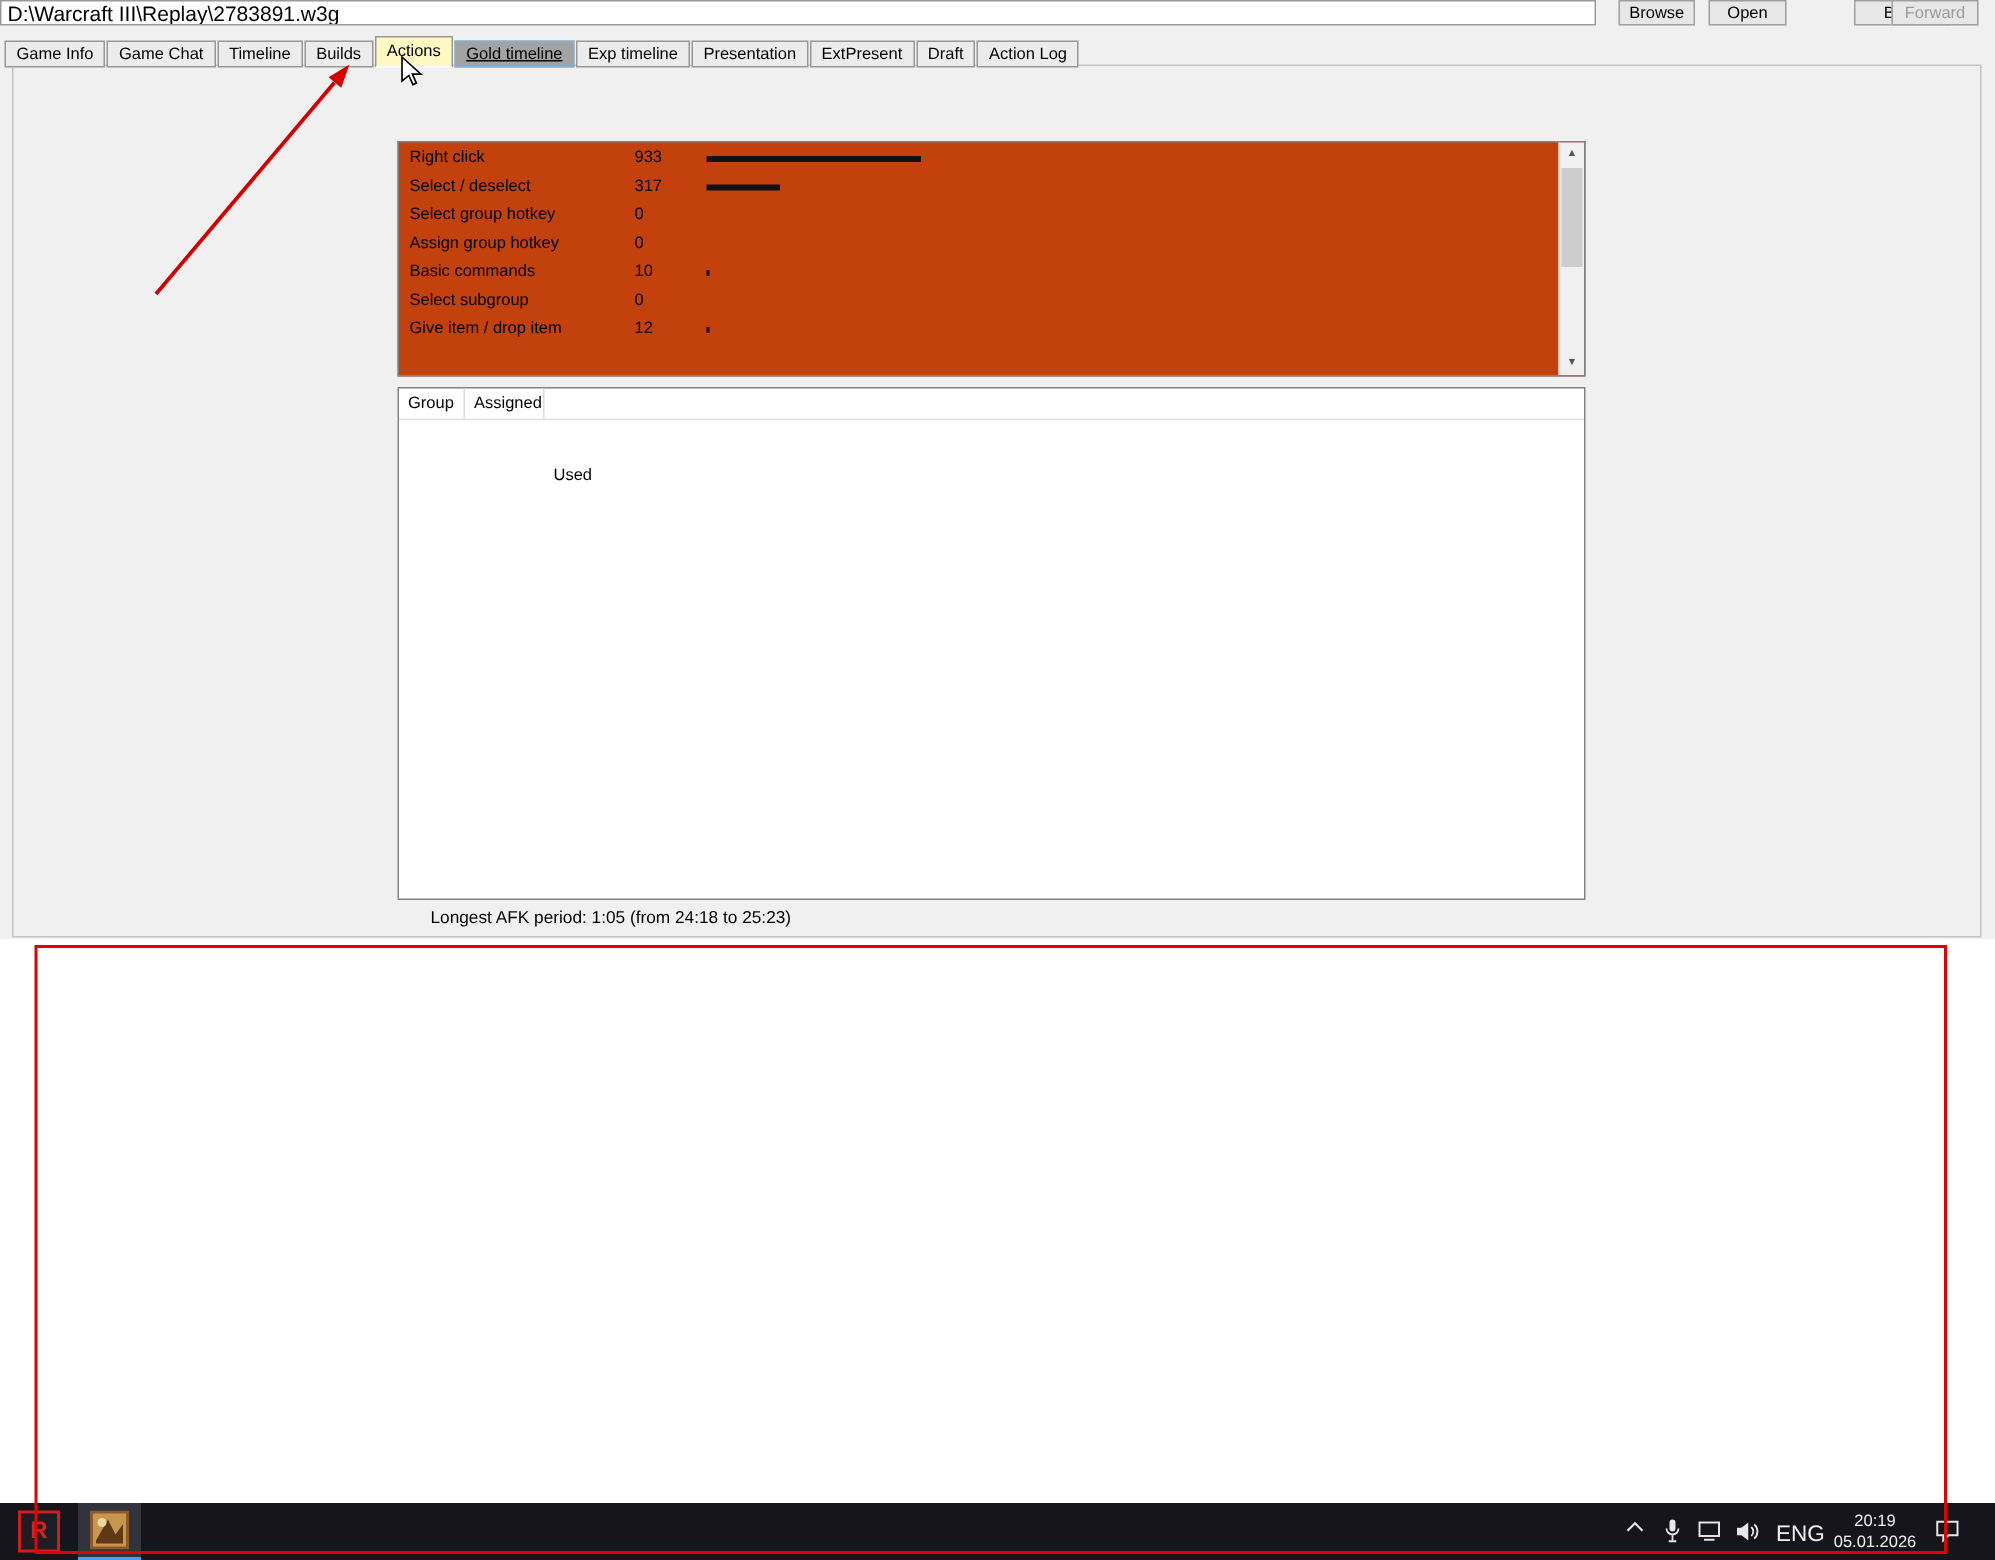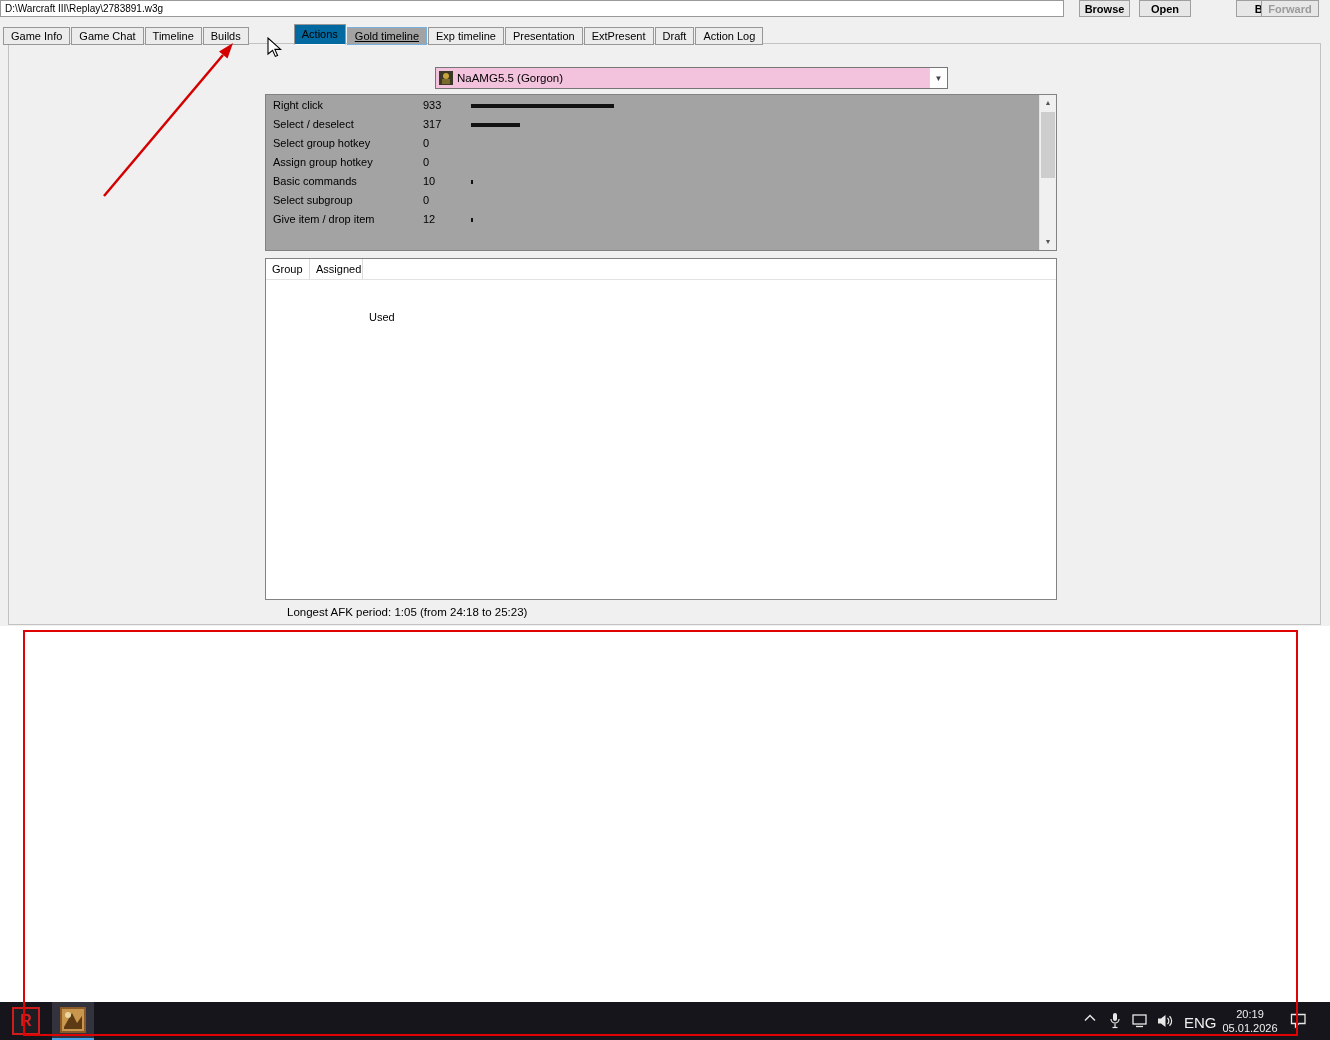--- a/index.html
+++ b/index.html
@@ -3,43 +3,43 @@
 <meta charset="utf-8">
 <style>
   html,body{margin:0;padding:0;background:#888;}
   #screen{
     position:relative;width:1330px;height:1040px;overflow:hidden;
     background:#f0f0f0;font-family:"Liberation Sans",sans-serif;font-size:11px;color:#000;
     user-select:none;
   }
   
   .path-input{position:absolute;left:0;top:0;width:1064px;height:17px;box-sizing:border-box;
-    border:1px solid #999;background:#fff;font-family:"Liberation Sans",sans-serif;font-size:10px;padding:0 4px;}
+    border:1px solid #999;background:#fff;font-family:"Liberation Sans",sans-serif;font-size:14px;padding:0 4px;}
   .btn{position:absolute;top:0;height:17px;box-sizing:border-box;background:#e7e7e7;
-    border:1px solid #9f9f9f;font-family:"Liberation Sans",sans-serif;font-size:11px;line-height:14px;padding:0;text-align:center;font-weight:bold;}
+    border:1px solid #9f9f9f;font-family:"Liberation Sans",sans-serif;font-size:11px;line-height:14px;padding:0;text-align:center;}
   .btn.disabled{color:#9b9b9b;}
   #btn-browse{left:1079px;width:51px;} #btn-open{left:1139px;width:52px;}
   #btn-back{left:1236px;width:64px;} #btn-forward{left:1261px;width:58px;}
   
   .tabs{position:absolute;left:3px;top:24px;height:21px;display:flex;align-items:flex-end;z-index:5;text-align:right;}
   .tab{box-sizing:border-box;height:18px;line-height:16px;border:1px solid #979797;background:#ececec;
     padding:0 7px;margin-right:1px;white-space:nowrap;cursor:default;}
-  .tab.active{height:21px;line-height:19px;background:#0369a1;border-bottom-color:#fafafa;z-index:6;margin-left:44px;}
+  .tab.active{height:21px;line-height:19px;background:#fef9c3;border-bottom-color:#fafafa;z-index:6;}
   .tab.hot{background:#a3a3a3;border-color:#7ab0dc;text-decoration:underline;}
   .tabpage{position:absolute;left:8px;top:43px;width:1313px;height:582px;background:#f0f0f0;border:1px solid #c2c2c2;box-sizing:border-box;}
   
   .combo{position:absolute;left:435px;top:67px;width:513px;height:22px;box-sizing:border-box;
     border:1px solid #767676;background:#f3c2dd;display:flex;align-items:center;z-index:6;}
   .combo .picon{width:14px;height:14px;margin:0 4px 0 3px;flex:0 0 auto;}
   .combo .ctext{flex:1;font-size:11.5px;}
   .combo .carrow{width:17px;align-self:stretch;background:#fdfdfd;border-left:1px solid #d8d8d8;
     display:flex;align-items:center;justify-content:center;font-size:8px;color:#444;}
   
   .stats{position:absolute;left:265px;top:94px;width:792px;height:157px;box-sizing:border-box;
-    background:#a3a3a3;border:1px solid #828282;z-index:6;}
+    background:#c2410c;border:1px solid #828282;z-index:6;}
   .stat-rows{position:absolute;left:0;top:1px;right:17px;bottom:0;overflow:hidden;}
   .stat-row{height:19px;position:relative;}
   .stat-row .lbl{position:absolute;left:7px;top:3px;}
   .stat-row .val{position:absolute;left:157px;top:3px;}
   .stat-row .bar{position:absolute;left:205px;top:8px;height:4px;background:#111;}
   .vscroll{position:absolute;right:0;top:0;width:16px;bottom:0;background:#f0f0f0;border-left:1px solid #e3e3e3;}
   .vscroll .sbtn{position:absolute;left:0;right:0;height:16px;text-align:center;font-size:7px;color:#555;line-height:16px;}
   .vscroll .up{top:0;} .vscroll .down{bottom:0;}
   .vscroll .thumb{position:absolute;left:1px;right:1px;top:17px;height:66px;background:#cdcdcd;}
   
@@ -87,29 +87,20 @@
       <div class="tab active">Actions</div>
       <div class="tab hot">Gold timeline</div>
       <div class="tab">Exp timeline</div>
       <div class="tab">Presentation</div>
       <div class="tab">ExtPresent</div>
       <div class="tab">Draft</div>
       <div class="tab">Action Log</div>
     </div>
   <div class="tabpage"></div>
 
-  <div class="combo">
-    <svg class="picon" viewBox="0 0 14 14">
-      <rect x="0" y="0" width="14" height="14" fill="#3c3826"></rect>
-      <circle cx="7" cy="5" r="3" fill="#c8a43c"></circle>
-      <rect x="3" y="8" width="8" height="5" fill="#7a6a2e"></rect>
-    </svg>
-    <span class="ctext">NaAMG5.5 (Gorgon)</span>
-    <span class="carrow">▼</span>
-  </div>
 
   <div class="stats">
     <div class="stat-rows" id="stat-rows">
         <div class="stat-row">
           <span class="lbl">Right click</span>
           <span class="val">933</span>
           <div class="bar" style="width: 143px;"></div>
         </div>
         <div class="stat-row">
           <span class="lbl">Select / deselect</span>

